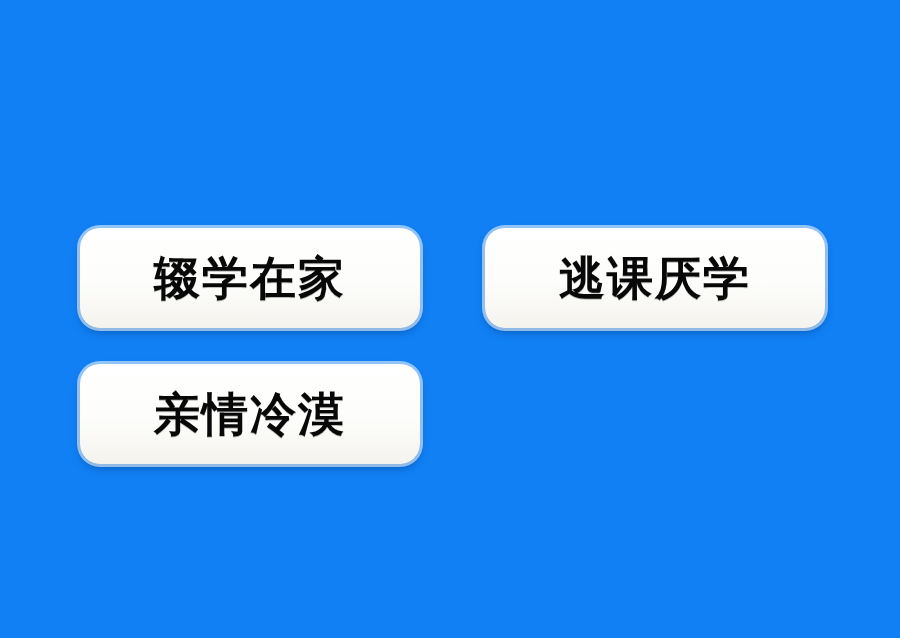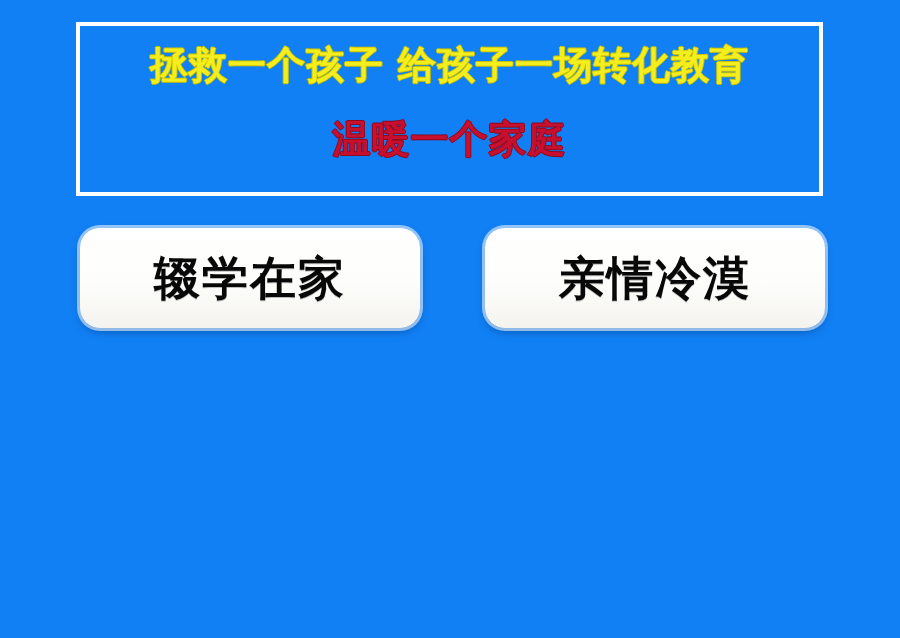--- a/index.html
+++ b/index.html
@@ -102,31 +102,30 @@
     line-height: 1;
     white-space: nowrap;
     text-shadow: 0 1px 0 rgba(0,0,0,0.25);
   }
 </style>
 </head>
 <body>
 
 <div id="stage">
 
-  <div class="headline-box">
-    <div class="headline-line1">拯救一个孩子 给孩子一场转化教育</div>
-    <div class="headline-line2">温暖一个家庭</div>
-  </div>
 
   <div class="card-grid">
 
     <div class="card">
       <span class="card-label">辍学在家</span>
     </div>
 
+    <div class="card">
+      <span class="card-label">逃课厌学</span>
+    </div>
 
 
 
     <div class="card">
       <span class="card-label">亲情冷漠</span>
     </div>
 
 
   </div>
 

